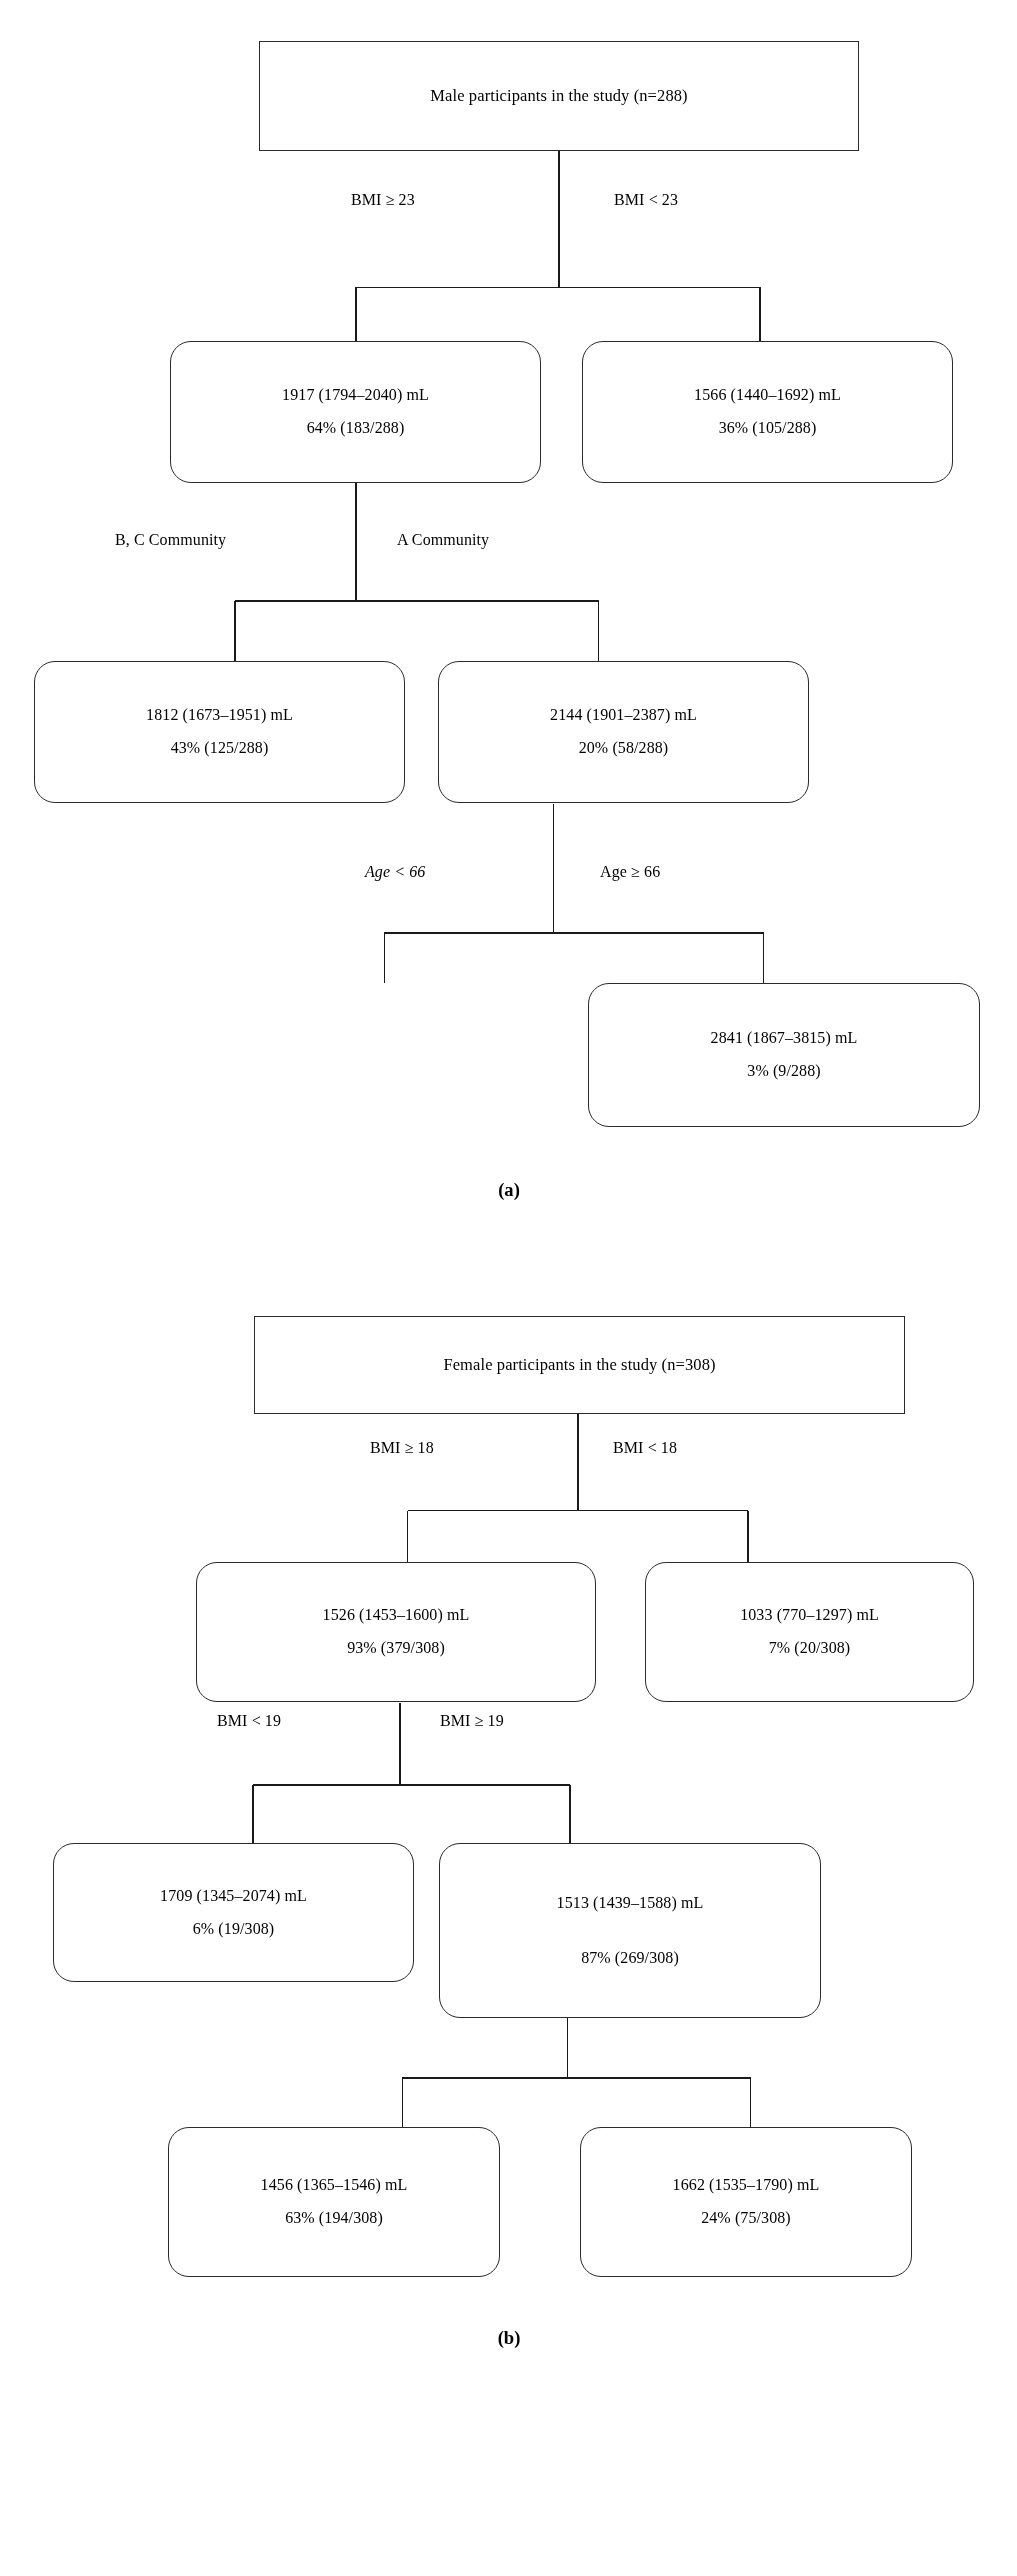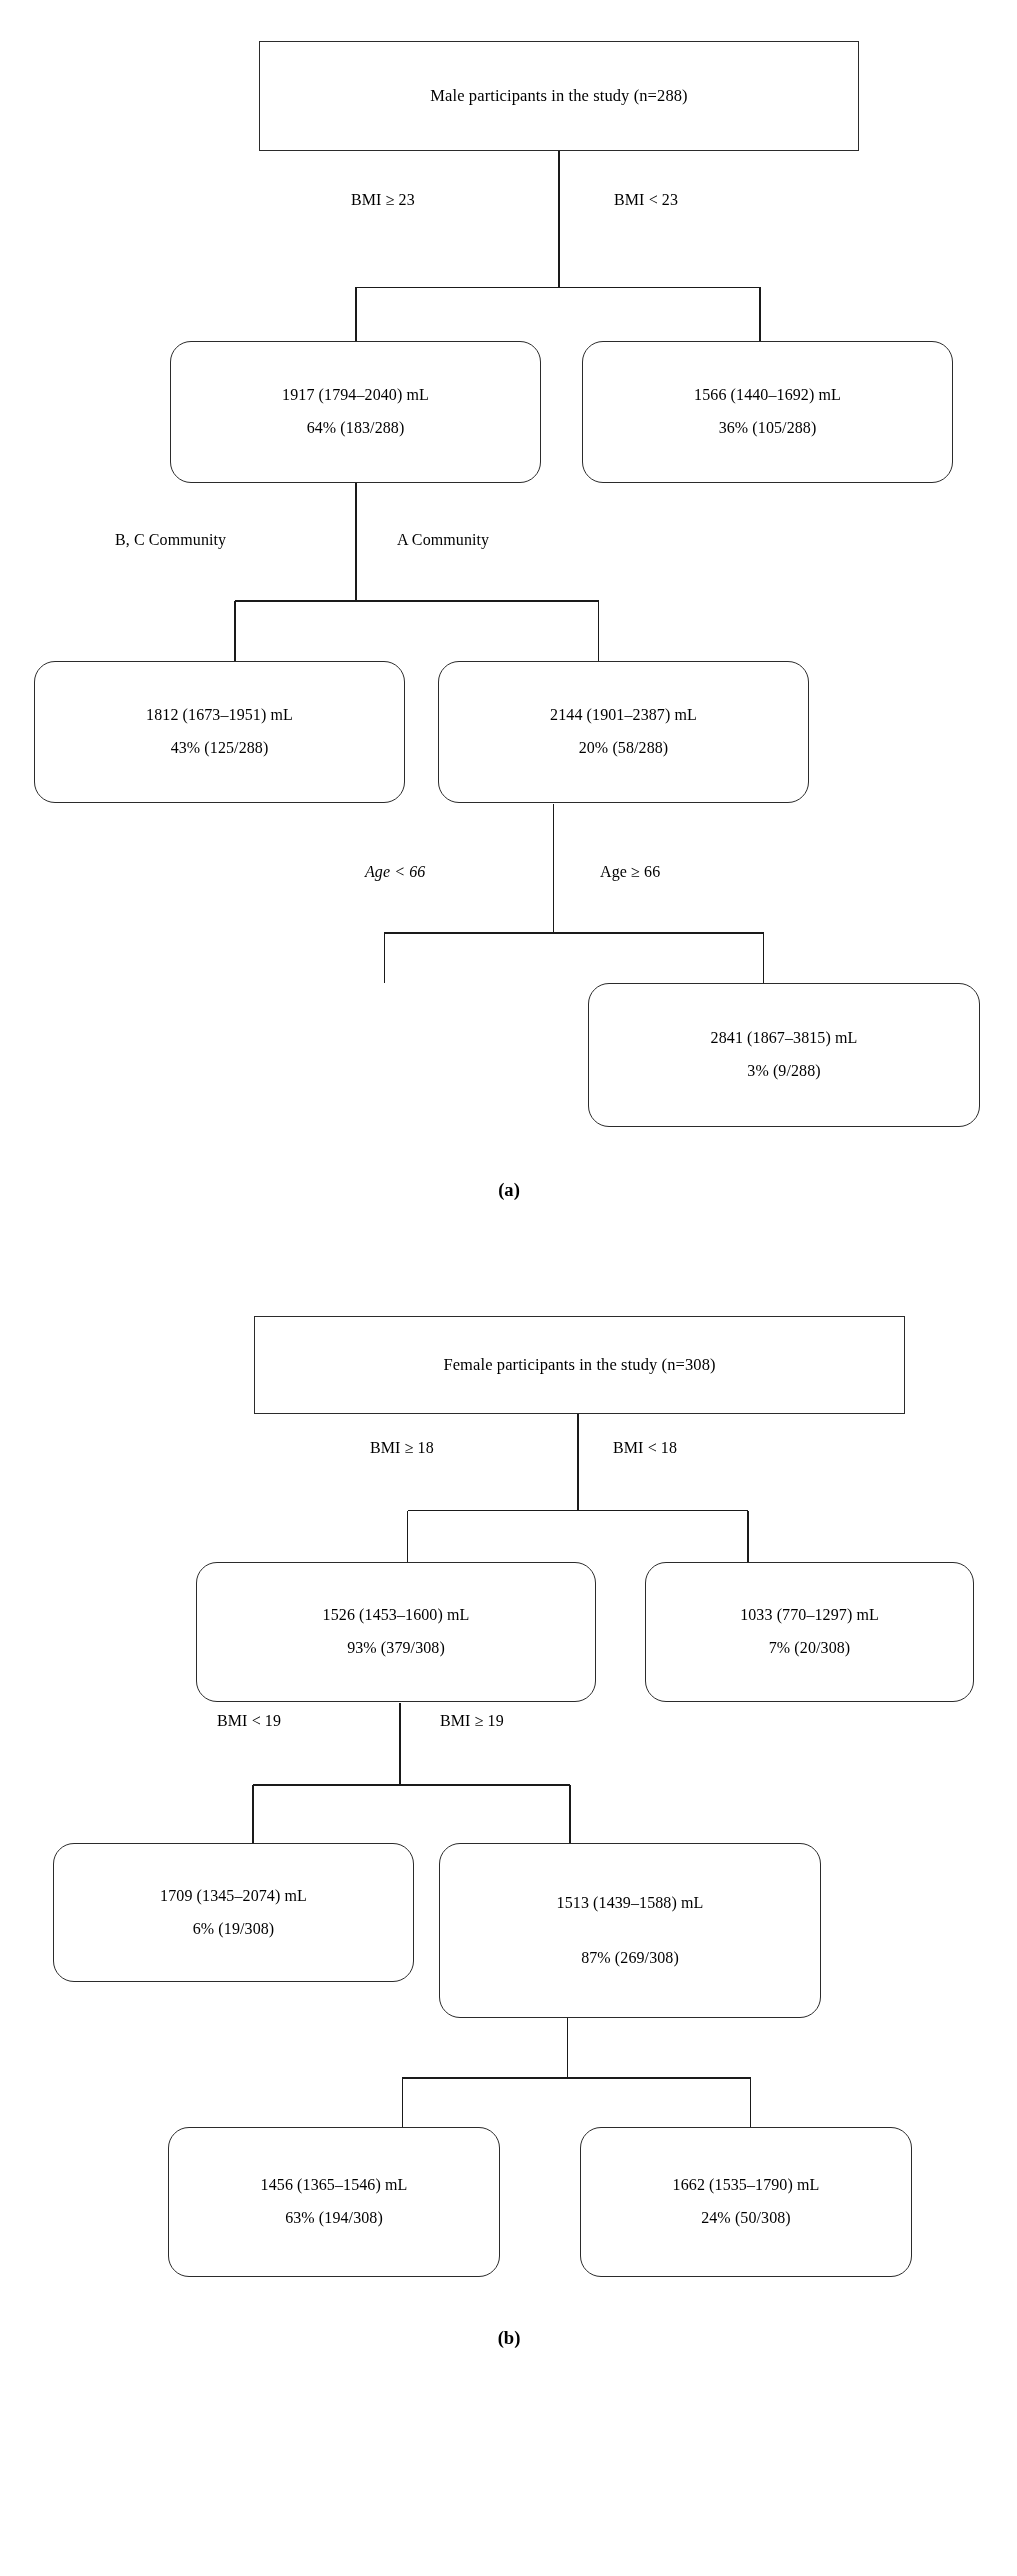--- a/index.html
+++ b/index.html
@@ -202,18 +202,18 @@
   <div class="edge-label" style="left:408px; top:903px;">Age &lt; 60</div>
   <div class="edge-label" style="left:610px; top:903px;">Age ≥ 60</div>
 
   <div class="node leaf" style="left:168px; top:863px; width:332px; height:150px;">
     <div class="node-line l1">1456 (1365–1546) mL</div>
     <div class="node-line">63% (194/308)</div>
   </div>
 
   <div class="node leaf" style="left:580px; top:863px; width:332px; height:150px;">
     <div class="node-line l1">1662 (1535–1790) mL</div>
-    <div class="node-line">24% (50/308)</div>
+    <div class="node-line">24% (75/308)</div>
   </div>
 
   <div class="caption" style="top:1063px;">(b)</div>
 </div>
 
 
 </body></html>

